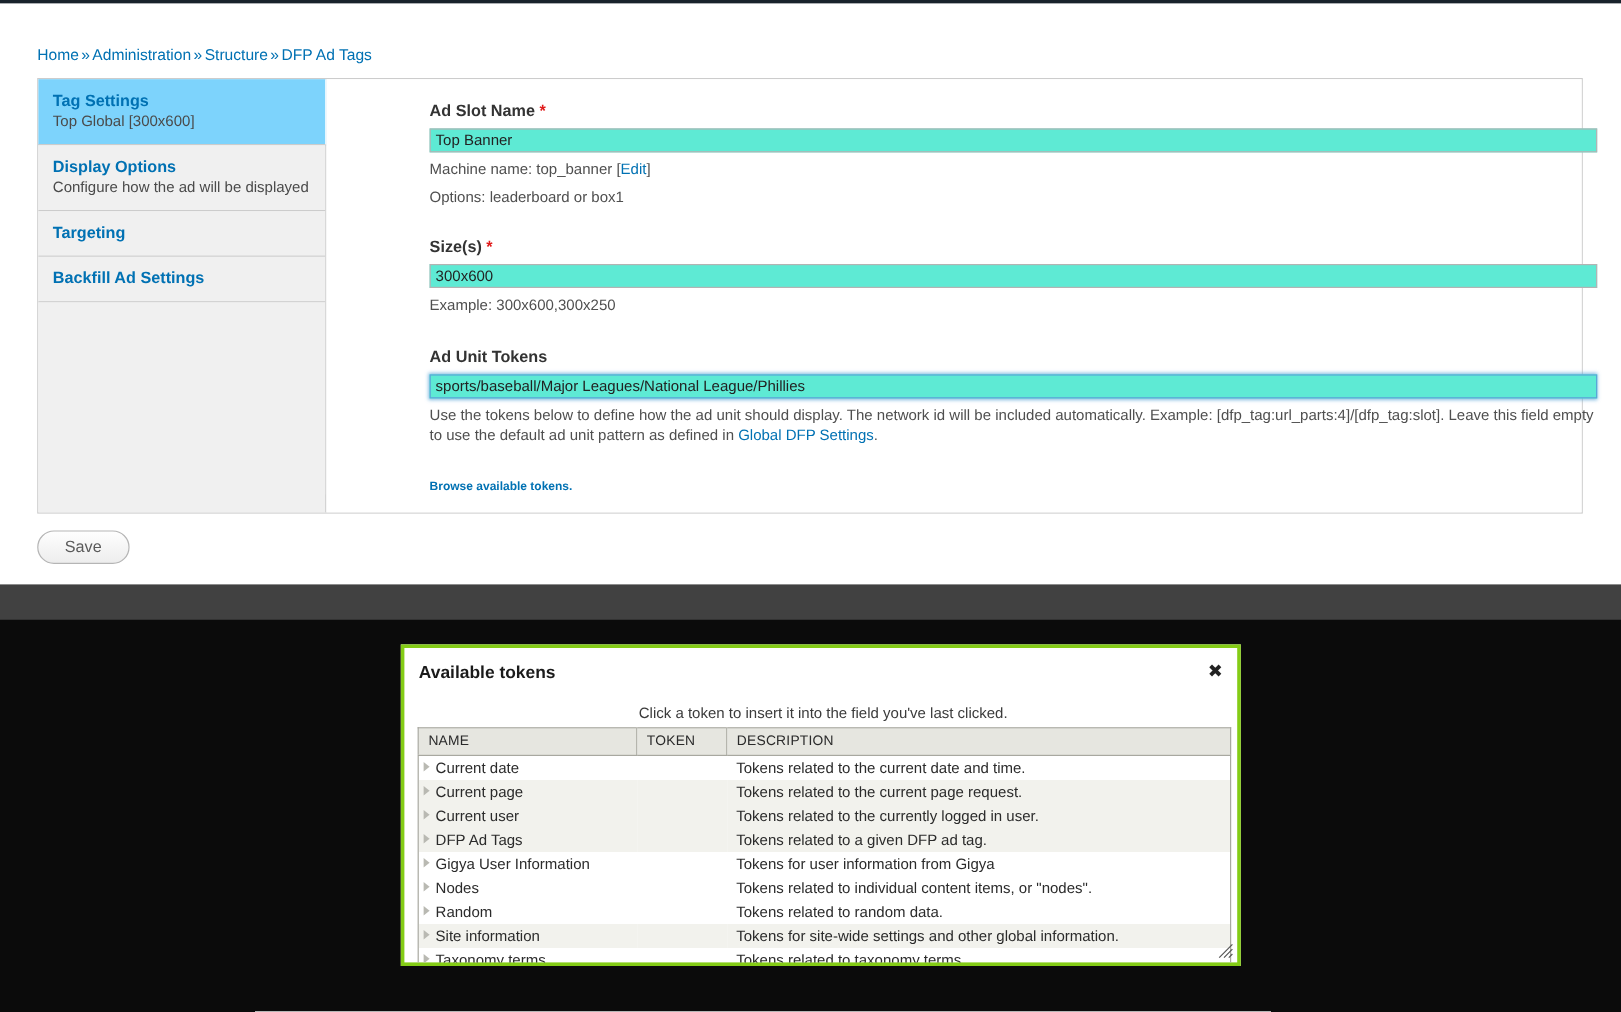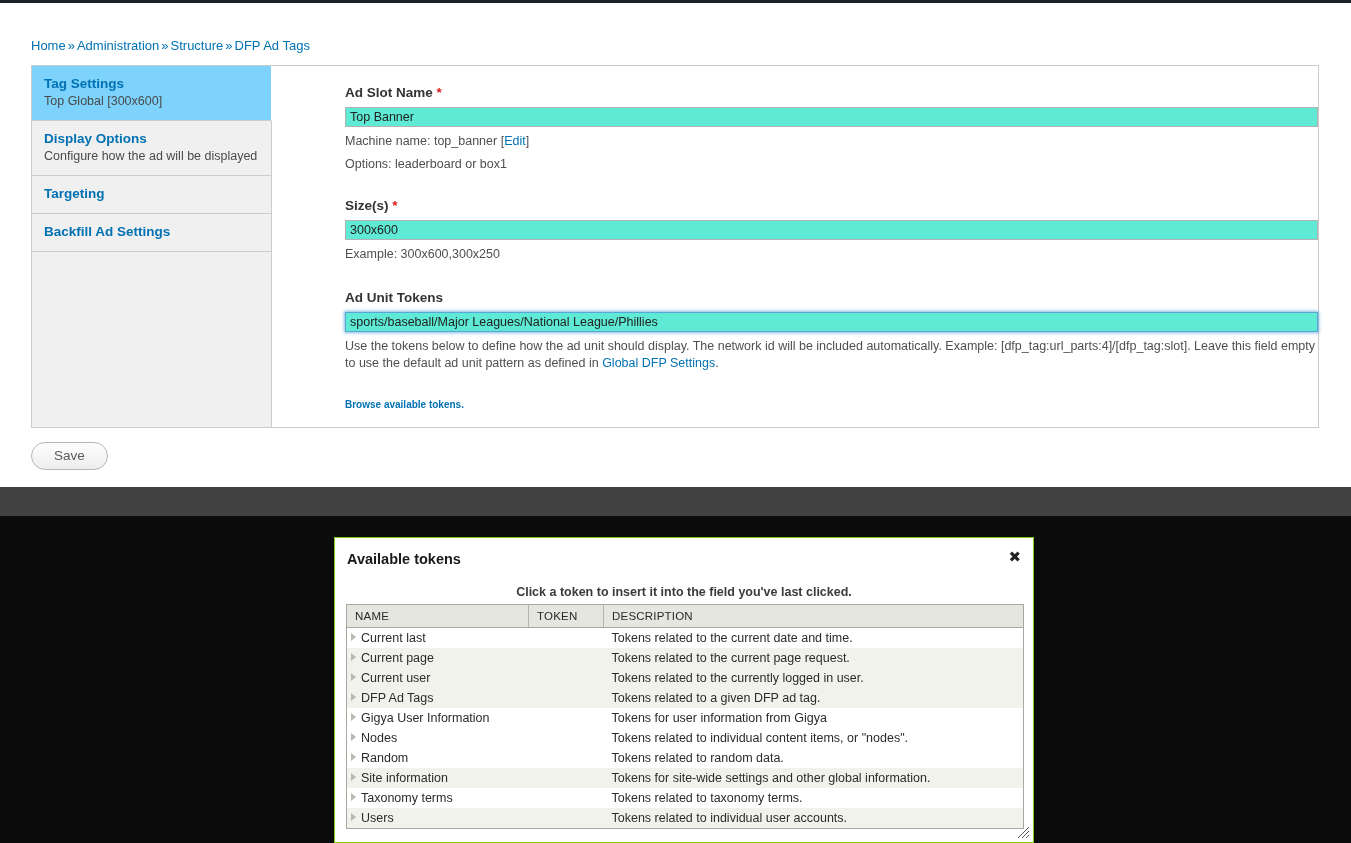--- a/index.html
+++ b/index.html
@@ -108,21 +108,21 @@
     top: 0;
     left: 240px;
     width: 1046px;
     height: 361px;
     background: #fff;
     box-sizing: border-box;
   }
 
   .field {
     position: absolute;
-    left: 73px;
+    left: 86px;
   }
   .field-label {
     font-weight: bold;
     font-size: 13.5px;
     color: #333;
     line-height: 16px;
     margin-bottom: 6px;
   }
   .req {
     color: #e01b1b;
@@ -193,23 +193,23 @@
     height: 327px;
     background: #0b0b0b;
   }
 
   
   .modal {
     position: absolute;
     top: 537px;
     left: 334px;
     width: 700px;
-    height: 306px;
+    height: 268px;
     background: #ffffff;
-    border: 1px solid #84cc16;
+    border: 3px solid #84cc16;
     box-sizing: border-box;
     overflow: hidden;
   }
   .modal-title {
     position: absolute;
     top: 13px;
     left: 12px;
     font-size: 14.5px;
     font-weight: bold;
     color: #1a1a1a;
@@ -229,21 +229,20 @@
     font-family: "DejaVu Sans", sans-serif;
   }
   .modal-hint {
     position: absolute;
     top: 47px;
     left: 0;
     width: 698px;
     text-align: center;
     font-size: 12.5px;
     color: #3b3b3b;
-    font-weight: bold;
   }
 
   .token-table {
     position: absolute;
     top: 66px;
     left: 11px;
     width: 677px;
     border-collapse: collapse;
     border: 1px solid #a8a8a0;
     table-layout: fixed;
@@ -371,21 +370,21 @@
     </colgroup>
     <thead>
       <tr>
         <th>NAME</th>
         <th>TOKEN</th>
         <th>DESCRIPTION</th>
       </tr>
     </thead>
     <tbody>
       <tr>
-        <td class="name-cell"><span class="expander"></span><span>Current last</span></td>
+        <td class="name-cell"><span class="expander"></span><span>Current date</span></td>
         <td></td>
         <td>Tokens related to the current date and time.</td>
       </tr>
       <tr class="shade">
         <td class="name-cell"><span class="expander"></span><span>Current page</span></td>
         <td></td>
         <td>Tokens related to the current page request.</td>
       </tr>
       <tr class="shade">
         <td class="name-cell"><span class="expander"></span><span>Current user</span></td>

